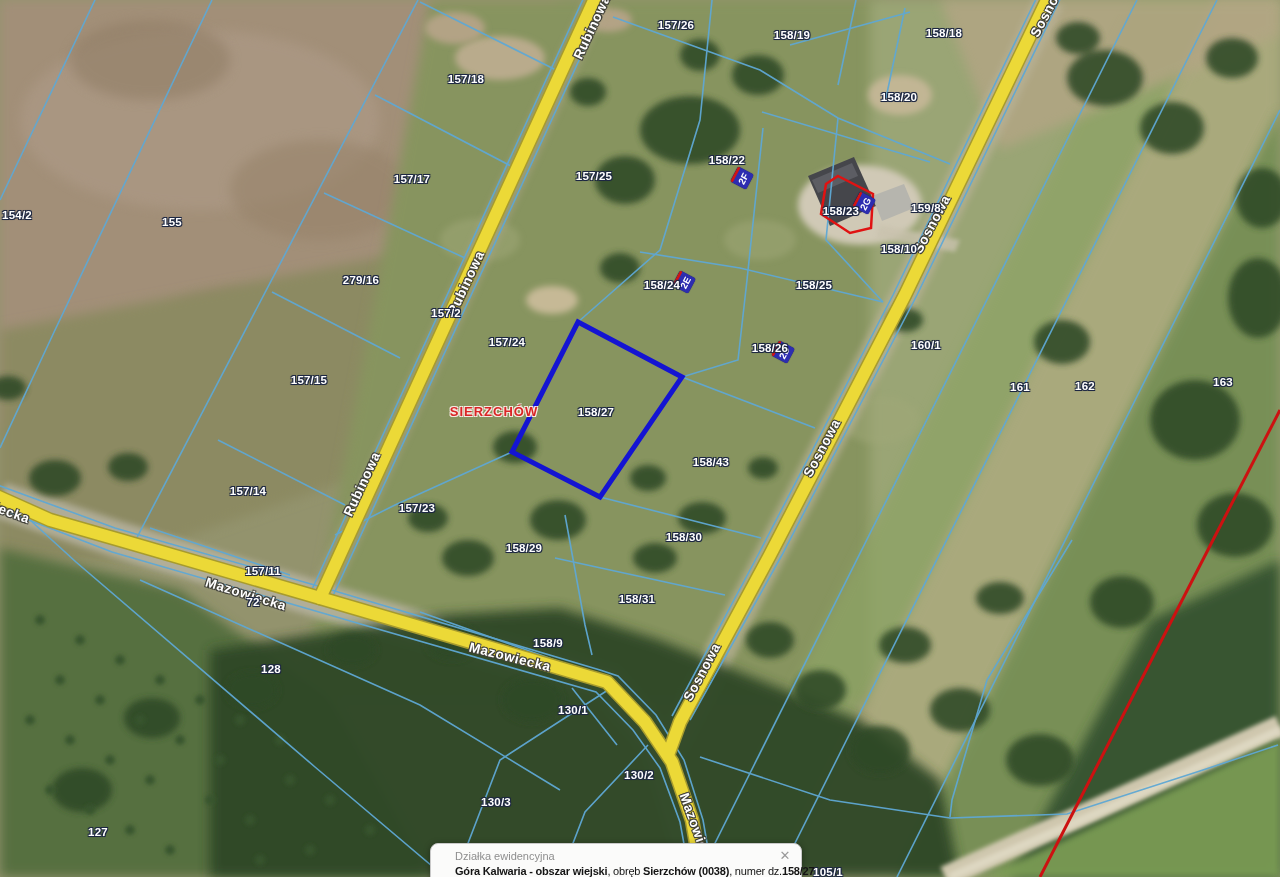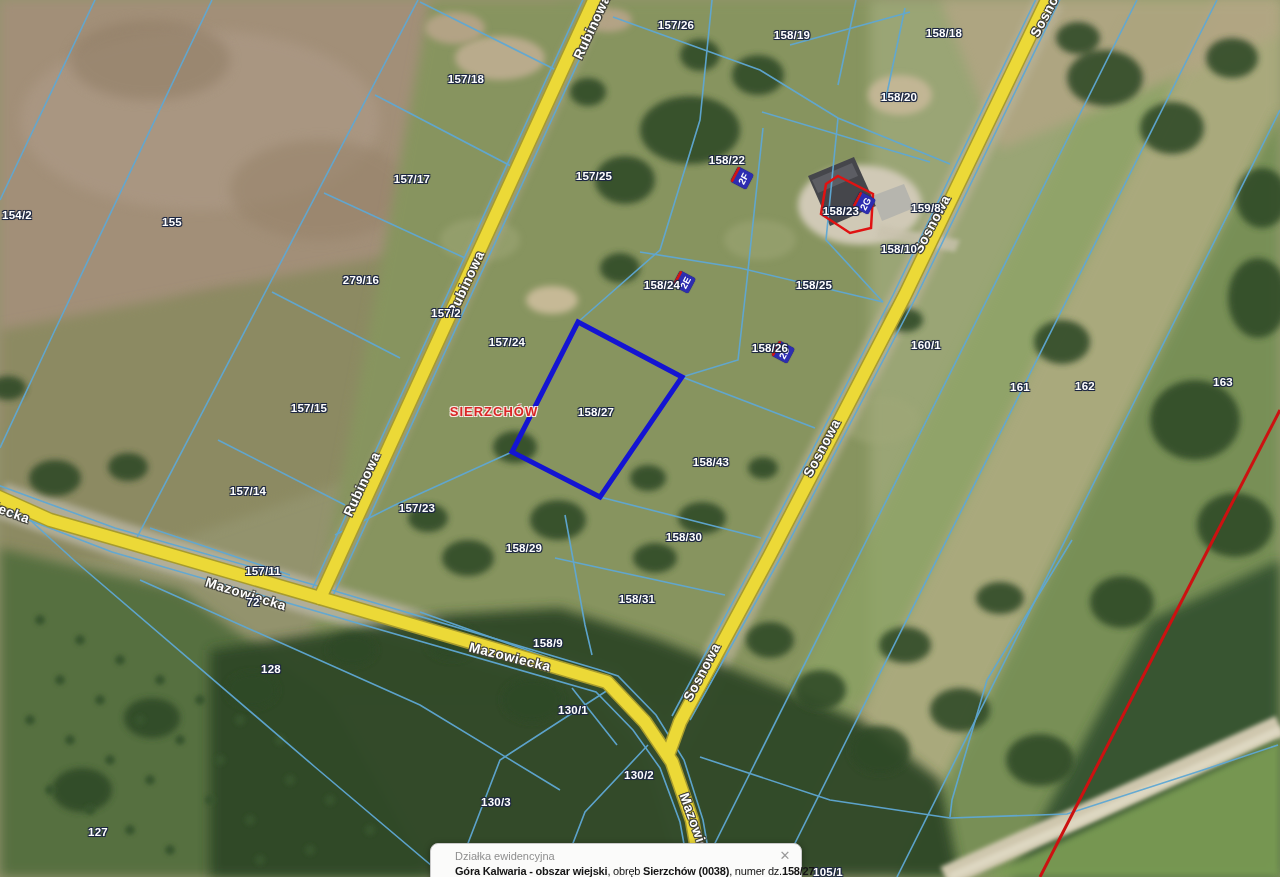--- a/index.html
+++ b/index.html
@@ -266,21 +266,21 @@
       <span class="plabel" style="left: 361px; top: 280px;">279/16</span>
       <span class="plabel" style="left: 446px; top: 313px;">157/2</span>
       <span class="plabel" style="left: 507px; top: 342px;">157/24</span>
       <span class="plabel" style="left: 662px; top: 285px;">158/24</span>
       <span class="plabel" style="left: 814px; top: 285px;">158/25</span>
       <span class="plabel" style="left: 770px; top: 348px;">158/26</span>
       <span class="plabel" style="left: 926px; top: 345px;">160/1</span>
       <span class="plabel" style="left: 980px; top: 387px; margin-left: 40px;">161</span>
       <span class="plabel" style="left: 1085px; top: 386px;">162</span>
       <span class="plabel" style="left: 1223px; top: 382px;">163</span>
-      <span class="plabel" style="left: 309px; top: 380px; margin-top: 28px;">157/15</span>
+      <span class="plabel" style="left: 309px; top: 380px;">157/15</span>
       <span class="plabel" style="left: 596px; top: 412px;">158/27</span>
       <span class="plabel" style="left: 711px; top: 462px;">158/43</span>
       <span class="plabel" style="left: 248px; top: 491px;">157/14</span>
       <span class="plabel" style="left: 417px; top: 508px;">157/23</span>
       <span class="plabel" style="left: 524px; top: 548px;">158/29</span>
       <span class="plabel" style="left: 684px; top: 537px;">158/30</span>
       <span class="plabel" style="left: 263px; top: 571px;">157/11</span>
       <span class="plabel" style="left: 253px; top: 602px;">72</span>
       <span class="plabel" style="left: 637px; top: 599px;">158/31</span>
       <span class="plabel" style="left: 548px; top: 643px;">158/9</span>

